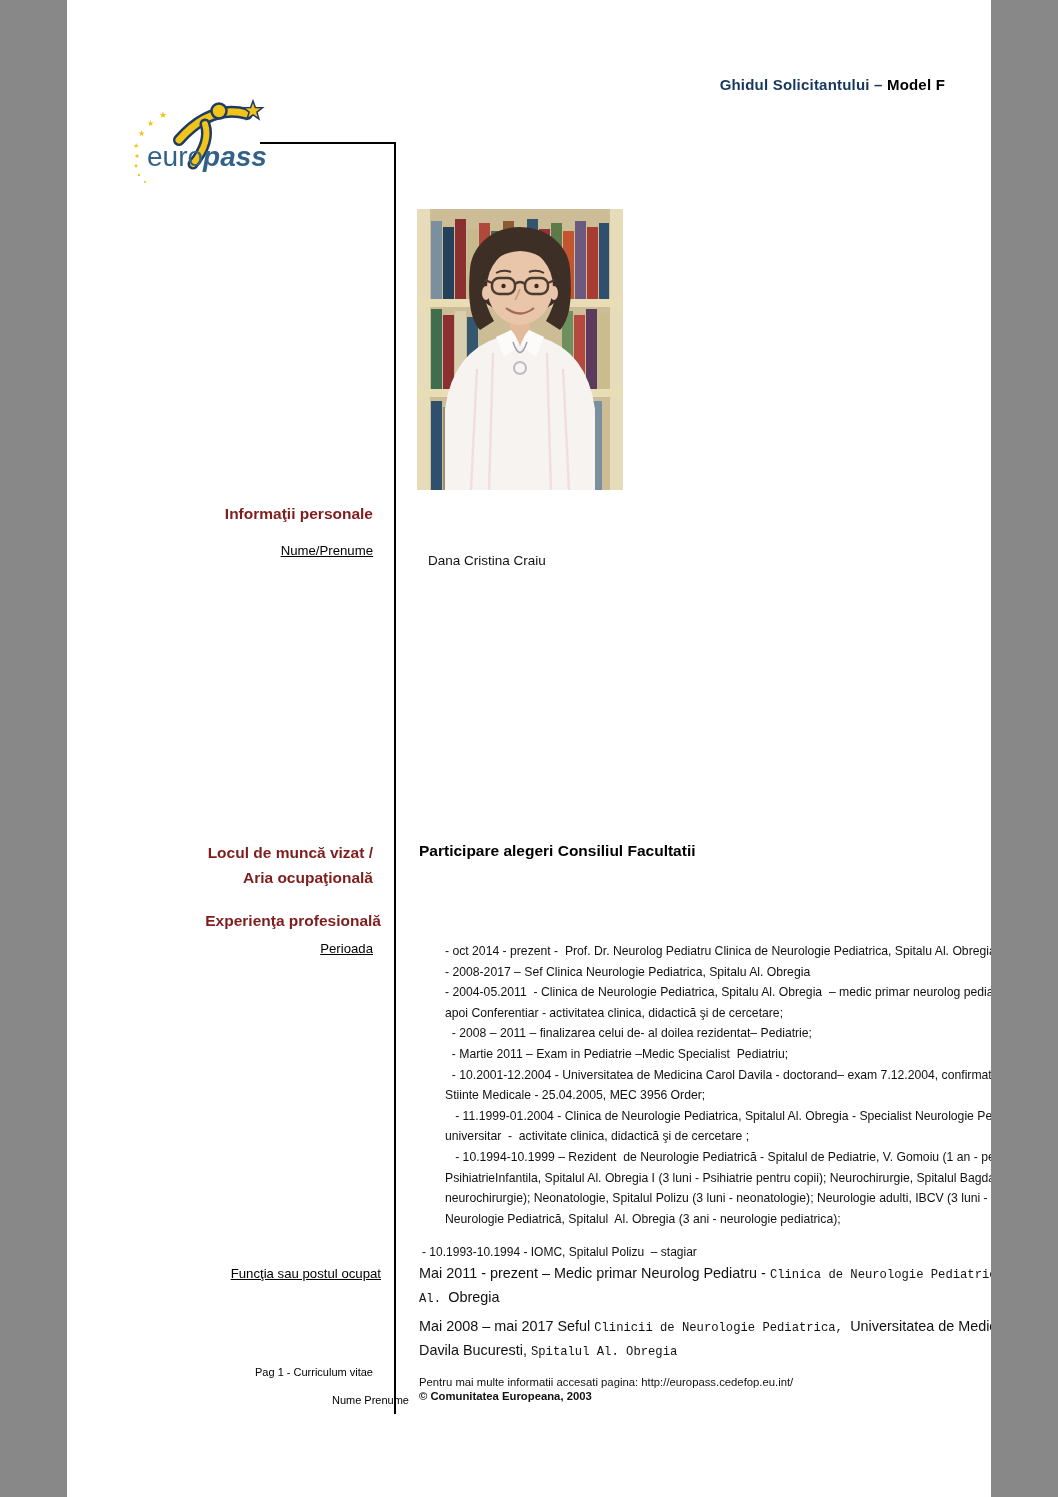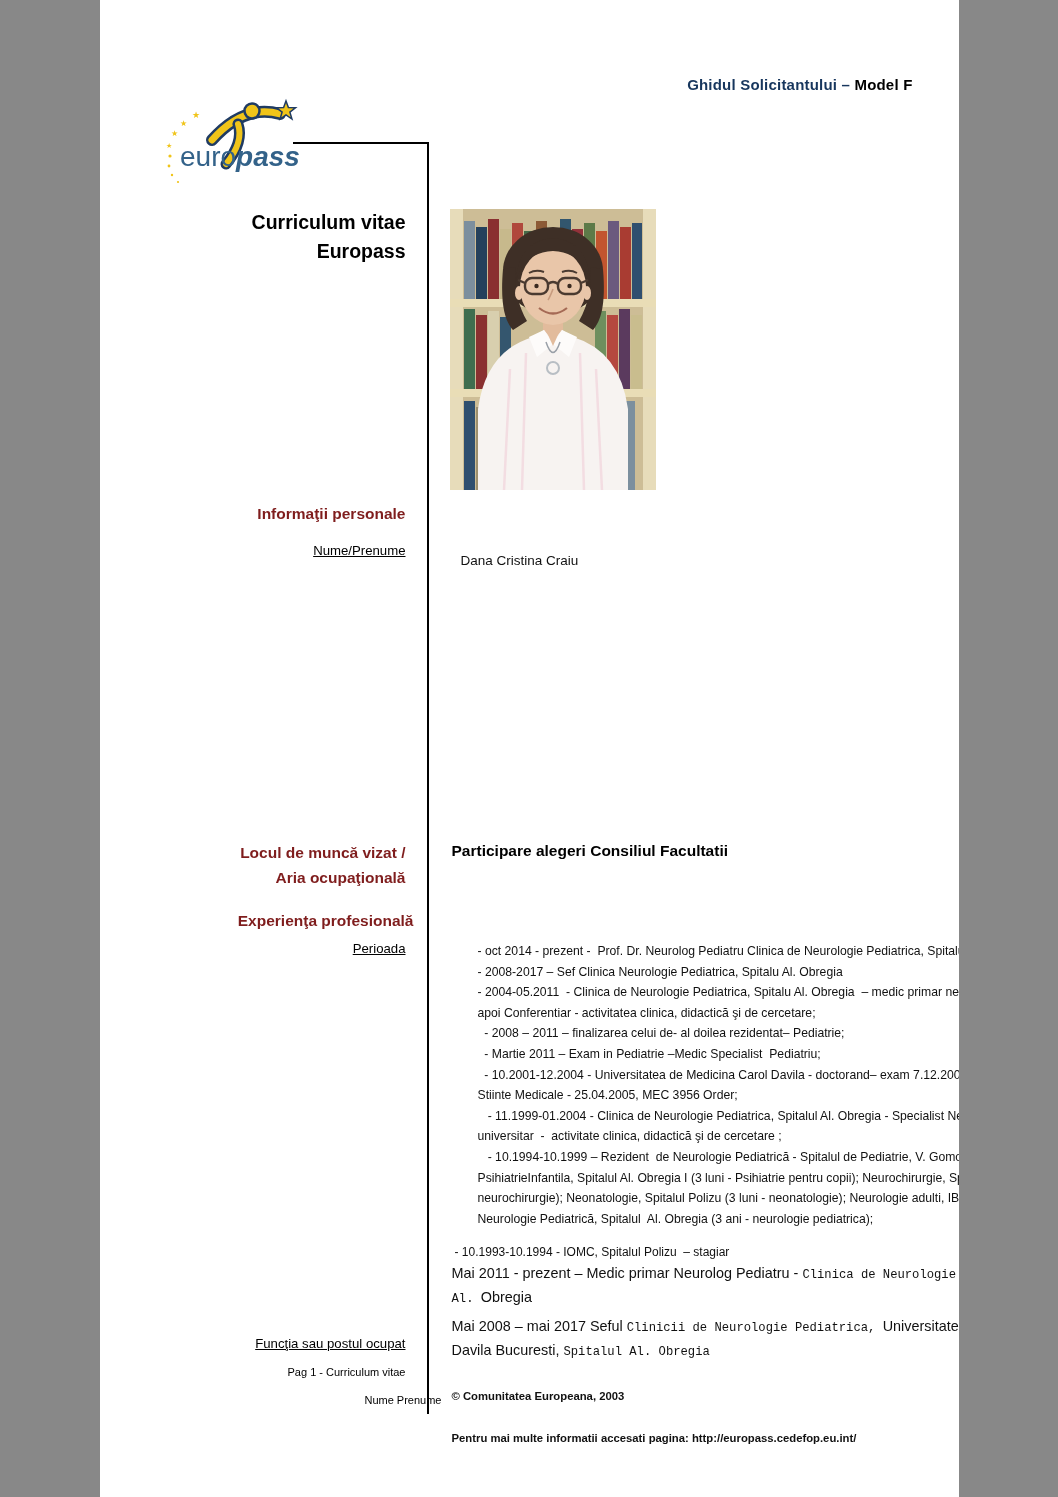--- a/index.html
+++ b/index.html
@@ -1,17 +1,17 @@
 <!DOCTYPE html>
 <html><head>
 <meta charset="utf-8">
 <style>
   html,body{margin:0;padding:0;background:#888;}
   #page{
-    position:relative;width:859px;height:1497px;background:#ffffff;
+    position:relative;width:924px;height:1497px;background:#ffffff;
     margin:0 auto;font-family:"Liberation Sans",sans-serif;color:#111;
     overflow:hidden;
   }
   .abs{position:absolute;}
   
   .hdr{top:76px;right:46px;font-size:15px;font-weight:bold;letter-spacing:.2px;}
   .hdr .blue{color:#17365D;}
   .hdr .blk{color:#000;}
   
   .logo{left:64px;top:98px;width:150px;height:95px;}
@@ -22,35 +22,35 @@
   .leftcol{left:0;width:306px;text-align:right;}
   .cv-title{top:208px;font-size:19.5px;font-weight:bold;line-height:29px;color:#000;}
   .lbl-bold{font-size:15.5px;font-weight:bold;color:#7f1d1d;}
   .lbl{font-size:13.2px;color:#000;text-decoration:underline;}
   .lbl-small{font-size:11px;color:#000;}
   .l-personal{top:505px;}
   .l-nume{top:543px;}
   .l-job{top:840px;line-height:25px;}
   .l-exp{top:912px;padding-left:8px;}
   .l-perioada{top:941px;}
-  .l-functia{top:1336px;}
+  .l-functia{top:1266px;padding-left:8px;}
   .f-page{top:1366px;}
   .f-name{top:1394px;margin-left:36px;}
   
   .photo{left:350px;top:209px;width:206px;height:281px;}
   .v-name{left:361px;top:543px;font-size:13.5px;margin-top:10px;}
   .v-job{left:352px;top:842px;font-size:15.5px;font-weight:bold;color:#000;}
   .period-block{left:345px;top:941px;width:680px;}
   .period-text{font-size:12.2px;line-height:20.6px;white-space:pre-wrap;margin-left:33px;}
   .period-hl{font-size:12px;line-height:22px;margin-top:12px;white-space:pre-wrap;}
   .pos-block{left:352px;top:1262px;width:668px;line-height:22px;}
   .pos-p{margin:0 0 5px 0;}
   .seg-big{font-size:14.4px;}
   .seg-small{font-size:12.2px;font-family:Liberation Mono, monospace;}
-  .f-info{left:352px;top:1432px;font-size:11.3px;font-weight:bold;text-align:right;}
+  .f-info{left:352px;top:1376px;font-size:11.3px;font-weight:normal;text-align:right;}
   .f-copy{left:352px;top:1390px;font-size:11.3px;font-weight:bold;}
 </style>
 </head>
 <body>
 
 <div id="page">
 
   <div class="abs hdr">
     <span class="blue">Ghidul Solicitantului – </span><span class="blk">Model F</span>
   </div>
@@ -78,24 +78,20 @@
         <polygon points="122,3 124.4,9.6 131.5,9.8 125.9,14.1 127.9,21 122,16.8 116.1,21 118.1,14.1 112.5,9.8 119.6,9.6" fill="#F0C419" stroke="#1F3B63" stroke-width="1.5"></polygon>
       </g>
 
       <text x="16" y="68" font-size="28" fill="#336289" font-family="Liberation Sans, sans-serif"><tspan>euro</tspan><tspan font-weight="bold" font-style="italic">pass</tspan></text>
     </svg>
   </div>
 
   <div class="abs rule-h"></div>
   <div class="abs rule-v"></div>
 
-  <div class="abs leftcol cv-title">
-    <div>Curriculum vitae</div>
-    <div>Europass</div>
-  </div>
 
   <div class="abs photo">
     <svg width="206" height="281" viewBox="0 0 206 281">
       <rect width="206" height="281" fill="#cdbd96"></rect>
       <rect x="0" width="13" height="281" fill="#e7dcba"></rect>
       <rect x="193" width="13" height="281" fill="#e7dcba"></rect>
 
       <g>
         <rect x="14" y="12" width="11" height="78" fill="#7c8f9e"></rect>
         <rect x="26" y="18" width="11" height="72" fill="#24415c"></rect>

